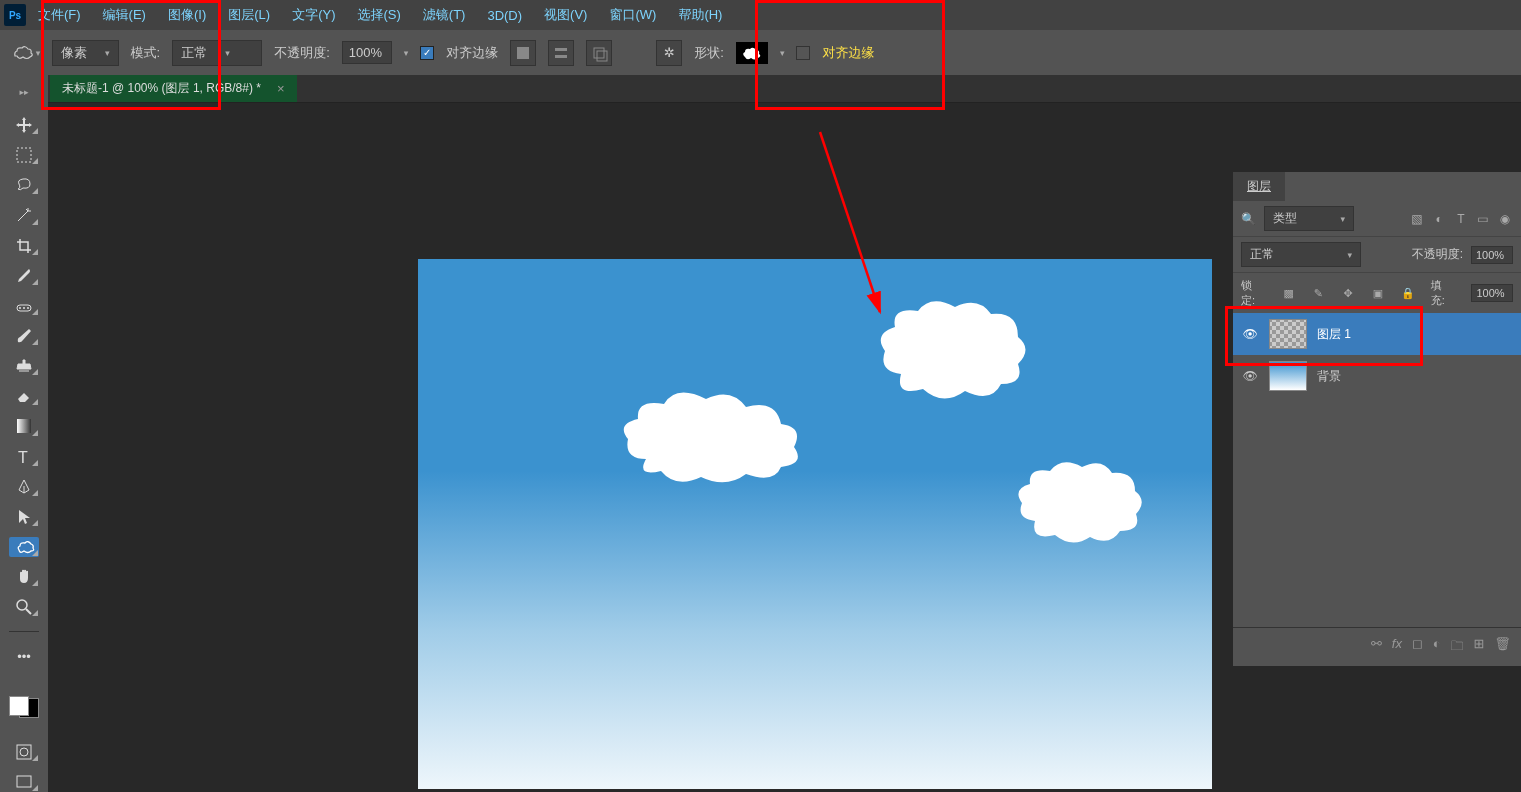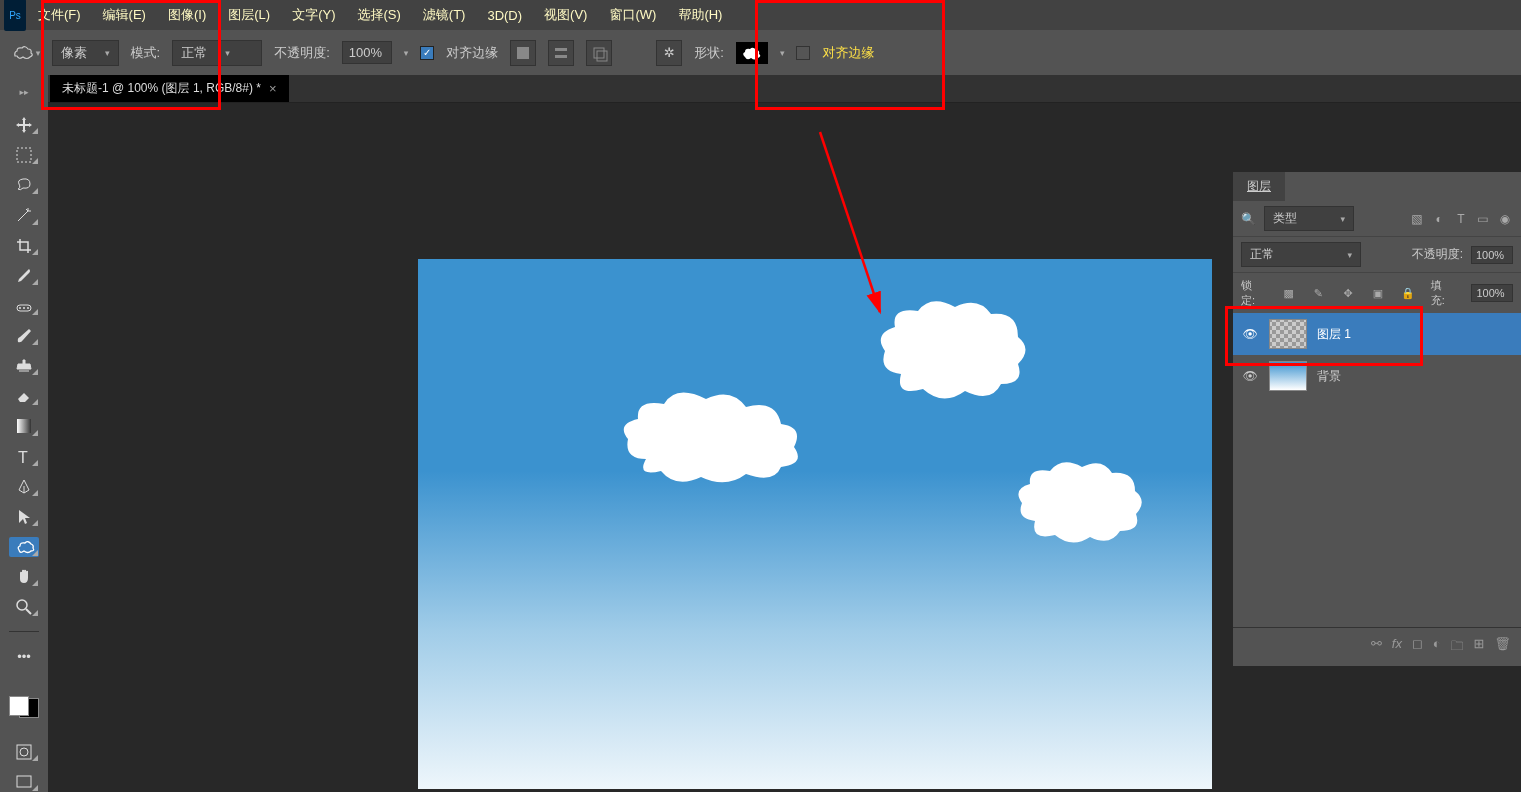--- a/index.html
+++ b/index.html
@@ -1,37 +1,37 @@
 <!DOCTYPE html>
 <html><head>
 <meta charset="utf-8">
 <style>
 * { margin: 0; padding: 0; box-sizing: border-box; font-family: "Microsoft YaHei", sans-serif; }
 body { background: #323232; width: 1521px; height: 792px; overflow: hidden; position: relative; color: #ccc; font-size: 13px; }
 
 
 .menubar { height: 30px; background: #424242; display: flex; align-items: center; padding-left: 4px; gap: 2px; }
-.ps-logo { width: 22px; height: 32px; background: #001e36; color: #31a8ff; font-size: 10px; font-weight: normal; display: flex; align-items: center; justify-content: center; border-radius: 2px; }
-.menu-item { padding: 4px 10px; cursor: pointer; color: #fef9c3; }
+.ps-logo { width: 22px; height: 22px; background: #001e36; color: #31a8ff; font-size: 10px; font-weight: bold; display: flex; align-items: center; justify-content: center; border-radius: 2px; }
+.menu-item { padding: 4px 10px; cursor: pointer; color: #7dd3fc; }
 
 
 .optionsbar { height: 45px; background: #535353; display: flex; align-items: center; padding-left: 12px; gap: 12px; }
 .tool-preset-icon { width: 28px; height: 28px; display: flex; align-items: center; justify-content: center; }
 .dropdown { background: #404040; border: 1px solid #333; padding: 3px 8px; display: flex; align-items: center; gap: 18px; min-width: 60px; }
 .chev { font-size: 9px; color: #aaa; }
 .label { color: #ccc; text-align: right; }
 .opt-input { background: #404040; border: 1px solid #333; padding: 3px 6px; width: 50px; color: #ccc; }
 .checkbox { width: 14px; height: 14px; background: #3a7cbc; border: 1px solid #222; display: inline-flex; align-items: center; justify-content: center; color: white; font-size: 10px; }
 .icon-btn { width: 26px; height: 26px; background: #454545; border: 1px solid #333; display: flex; align-items: center; justify-content: center; }
 .shape-preview { width: 32px; height: 22px; background: #000; display: flex; align-items: center; justify-content: center; }
 .unchecked { width: 14px; height: 14px; background: #555; border: 1px solid #333; }
 
 
 .tabbar { height: 28px; background: #323232; border-bottom: 1px solid #222; display: flex; padding-left: 50px; }
-.doc-tab { background: #000000; padding: 4px 12px; display: flex; align-items: center; gap: 8px; font-size: 12px; color: #ddd; }
+.doc-tab { background: #14532d; padding: 4px 12px; display: flex; align-items: center; gap: 16px; font-size: 12px; color: #ddd; }
 .close-x { font-size: 13px; color: #999; cursor: pointer; }
 
 
 .toolbox { position: absolute; left: 0; top: 75px; width: 48px; background: #535353; height: calc(100% - 75px); display: flex; flex-direction: column; align-items: center; padding-top: 12px; gap: 10px; }
 .tool { width: 30px; height: 28px; display: flex; align-items: center; justify-content: center; cursor: pointer; color: #ddd; }
 .tool.active { background: #3a7cbc; border-radius: 2px; }
 .tool-corner { position: relative; }
 .tool-corner::after { content: ''; position: absolute; bottom: 1px; right: 1px; border: 3px solid transparent; border-right-color: #aaa; border-bottom-color: #aaa; }
 .color-swatch { position: relative; width: 30px; height: 30px; margin-top: 20px; }
 .fg-color { position: absolute; width: 20px; height: 20px; background: #fff; border: 1px solid #888; left: 0; top: 0; }

